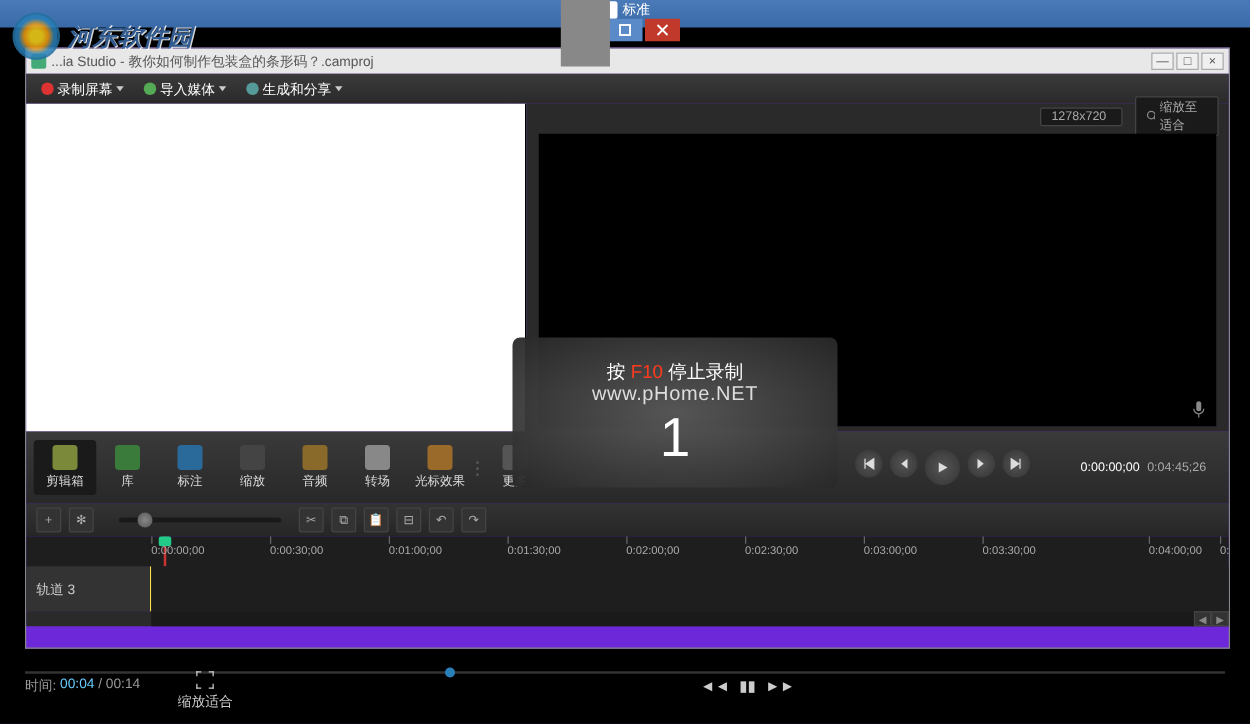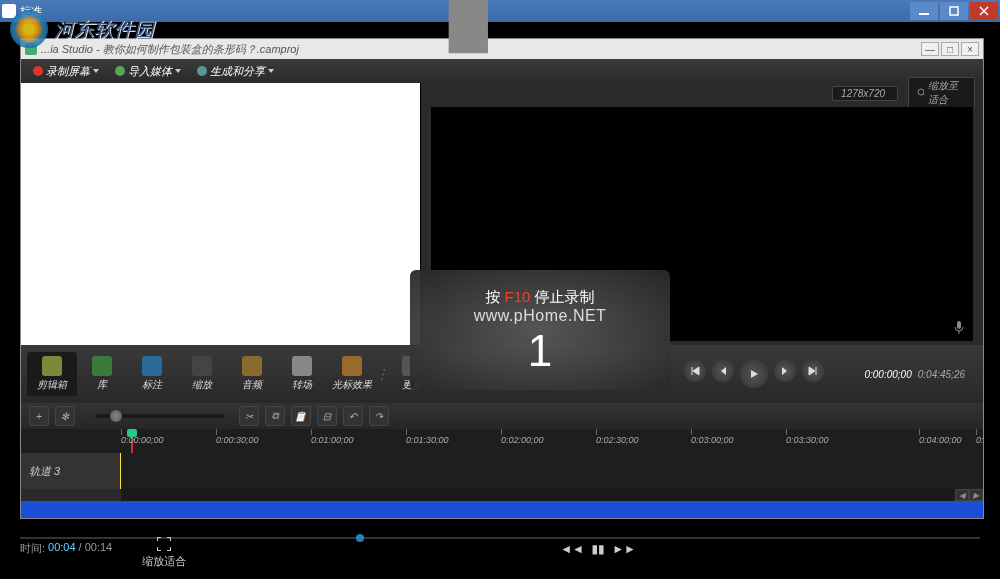--- a/index.html
+++ b/index.html
@@ -1,30 +1,30 @@
 <!DOCTYPE html>
 <html><head>
 <meta charset="utf-8">
 <style>
 * { margin: 0; padding: 0; box-sizing: border-box; font-family: "Microsoft YaHei", Arial, sans-serif; }
 body { width: 1000px; height: 579px; background: #000; overflow: hidden; position: relative; }
 
-.outer-titlebar { height: 22px; background: linear-gradient(#4a7ab8, #3a6aa8); display: flex; align-items: center; justify-content: space-between; padding: 0 2px; }
+.outer-titlebar { height: 22px; background: linear-gradient(#4a7ab8, #3a6aa8); display: flex; align-items: center; justify-content: space-between; padding: 0 2px; flex-direction: column; }
 .outer-title { color: #fff; font-size: 11px; display: flex; align-items: center; gap: 4px; }
 .outer-title .ico { width: 14px; height: 14px; background: #fff; border-radius: 2px; display: inline-block; }
 .win-btns { display: flex; gap: 2px; }
 .win-btn { width: 28px; height: 18px; background: #5a8ac8; display: flex; align-items: center; justify-content: center; cursor: pointer; }
 .win-btn.close { background: #c0392b; }
 .win-btn svg { width: 10px; height: 10px; fill: #fff; }
 
 .watermark { position: absolute; top: 10px; left: 10px; z-index: 100; display: flex; align-items: center; gap: 6px; opacity: 0.85; }
 .watermark-logo { width: 38px; height: 38px; border-radius: 50%; background: radial-gradient(circle, #f9d71c 20%, #f39c12 40%, #2980b9 60%); border: 2px solid #2471a3; }
-.watermark-text { color: #3a6aa8; font-size: 20px; font-weight: normal; font-style: italic; text-shadow: 1px 1px 0 #fff; }
-
-.inner-window { position: absolute; top: 38px; left: 20px; right: 16px; bottom: 60px; background: #1d4ed8; border: 1px solid #888; font-style: italic; }
+.watermark-text { color: #3a6aa8; font-size: 20px; font-weight: bold; font-style: italic; text-shadow: 1px 1px 0 #fff; }
+
+.inner-window { position: absolute; top: 38px; left: 20px; right: 16px; bottom: 60px; background: #6d28d9; border: 1px solid #888; }
 .inner-titlebar { height: 20px; background: #e8e8e8; display: flex; align-items: center; justify-content: space-between; padding: 0 4px; font-size: 11px; color: #555; }
 .inner-titlebar .ico { width: 12px; height: 12px; background: #4a7; border-radius: 2px; }
 .inner-win-btns { display: flex; gap: 2px; }
 .inner-win-btn { width: 18px; height: 14px; border: 1px solid #aaa; background: #f0f0f0; font-size: 10px; display: flex; align-items: center; justify-content: center; cursor: pointer; }
 
 .menubar { height: 20px; background: #1a1a1a; display: flex; align-items: center; padding: 0 8px; gap: 14px; }
 .menubar span { color: #ccc; font-size: 11px; cursor: pointer; }
 .menu-status { margin-left: auto; display: flex; gap: 4px; align-items: center; color: #ff4; font-size: 10px; }
 .menu-status .dot { width: 8px; height: 8px; border-radius: 50%; }
 

